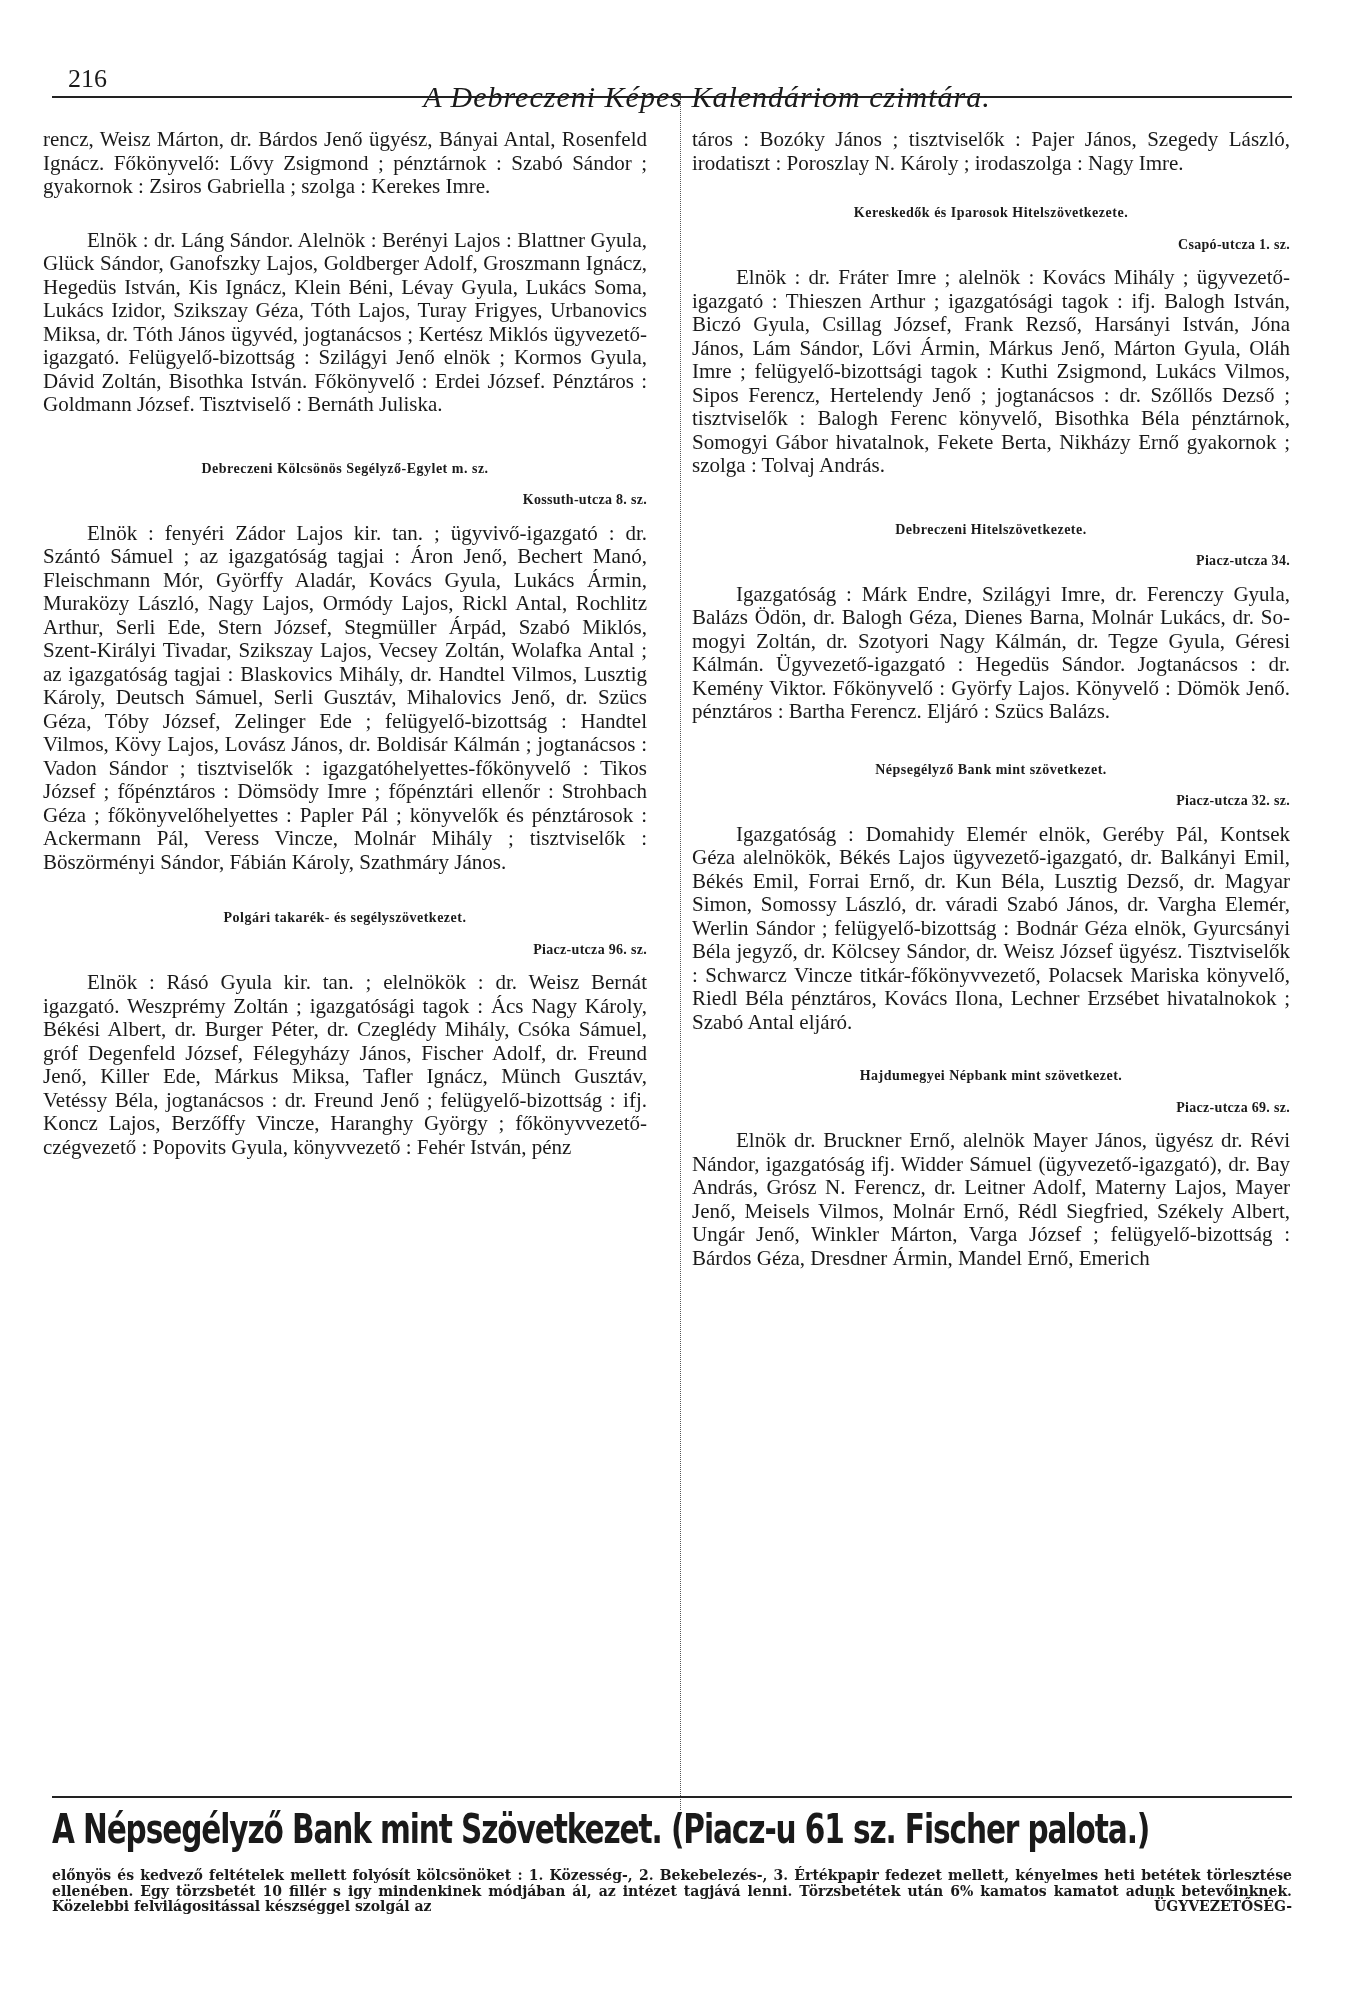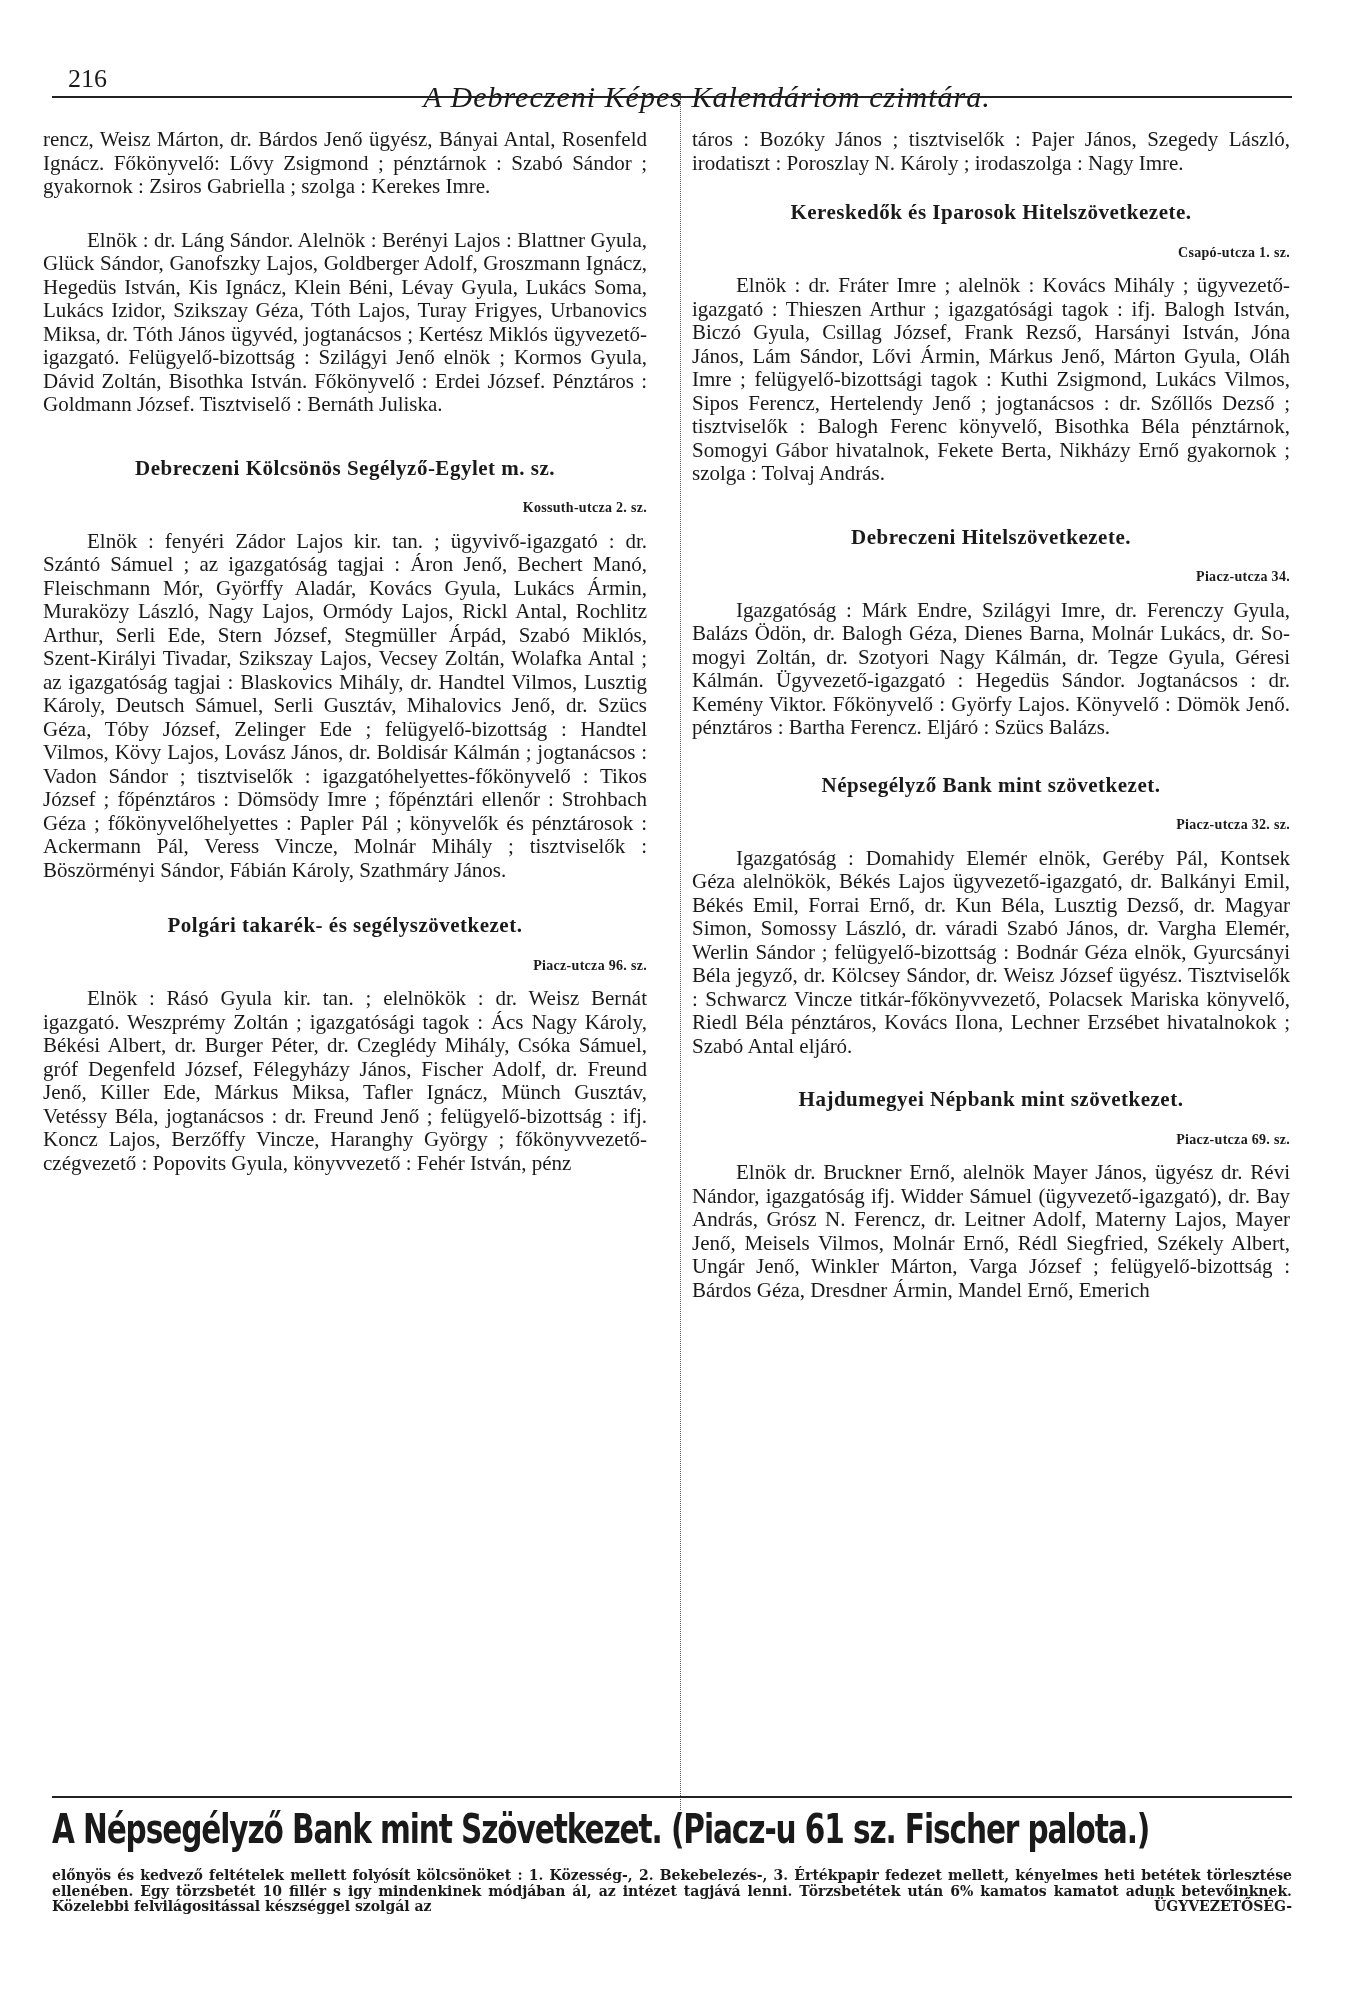--- a/index.html
+++ b/index.html
@@ -31,22 +31,22 @@
     .col-left { left: 43px; }
     .col-right { left: 692px; width: 598px; }
     .col-divider {
       position: absolute; left: 680px; top: 98px; width: 0; height: 1712px;
       border-left: 1px dotted #555;
     }
     .para { margin: 0; text-indent: 0; hyphens: manual; }
     .para.indent { text-indent: 44px; }
     .section { margin-top: 22px; }
     .section-title {
-      text-align: center; font-weight: bold; font-size: 21px; letter-spacing: 0.5px;
-      font-family: "Liberation Serif", serif; margin: 16px;
+      text-align: center; font-weight: bold; font-size: 14px; letter-spacing: 0.5px;
+      font-family: "Liberation Serif", serif; margin: 8px;
     }
     .section-address {
       text-align: right; font-size: 14px; font-weight: bold; margin: 2px 0 10px 0;
       font-family: "Liberation Serif", serif; letter-spacing: 0.3px;
     }
     .bottom-rule {
       position: absolute; left: 52px; top: 1796px; width: 1240px; height: 2px; background: #222;
     }
     .ad-title {
       position: absolute; left: 52px; top: 1806px; width: 1240px;
@@ -74,21 +74,21 @@
 
 <div class="col col-left">
   <p class="para">rencz, Weisz Márton, dr. Bárdos Jenő ügyész, Bányai Antal, Rosenfeld Ignácz. Főkönyvelő: Lővy Zsigmond ; pénztárnok : Szabó Sándor ; gyakornok : Zsiros Gabriella ; szolga : Kere­kes Imre.</p>
 
   <div class="section" style="margin-top:30px;">
     <p class="para indent">Elnök : dr. Láng Sándor. Alelnök : Be­rényi Lajos : Blattner Gyula, Glück Sándor, Ganofszky Lajos, Goldberger Adolf, Grosz­mann Ignácz, Hegedüs István, Kis Ignácz, Klein Béni, Lévay Gyula, Lukács Soma, Lukács Izidor, Szikszay Géza, Tóth Lajos, Turay Frigyes, Urbanovics Miksa, dr. Tóth János ügyvéd, jogtanácsos ; Kertész Miklós ügyvezető-igazgató. Felügyelő-bizottság : Szi­lágyi Jenő elnök ; Kormos Gyula, Dávid Zol­tán, Bisothka István. Főkönyvelő : Erdei József. Pénztáros : Goldmann József. Tiszt­viselő : Bernáth Juliska.</p>
   </div>
 
   <div class="section" style="margin-top:40px;">
     <p class="section-title">Debreczeni Kölcsönös Segélyző-Egylet m. sz.</p>
-    <p class="section-address">Kossuth-utcza 2. sz.</p>
+    <p class="section-address">Kossuth-utcza 8. sz.</p>
     <p class="para indent">Elnök : fenyéri Zádor Lajos kir. tan. ; ügyvivő-igazgató : dr. Szántó Sámuel ; az igazgatóság tagjai : Áron Jenő, Bechert Manó, Fleischmann Mór, Györffy Aladár, Kovács Gyula, Lukács Ármin, Muraközy László, Nagy Lajos, Ormódy Lajos, Rickl Antal, Rochlitz Arthur, Serli Ede, Stern József, Stegmüller Árpád, Szabó Miklós, Szent-Királyi Tivadar, Szikszay Lajos, Vecsey Zol­tán, Wolafka Antal ; az igazgatóság tagjai : Blaskovics Mihály, dr. Handtel Vilmos, Lusz­tig Károly, Deutsch Sámuel, Serli Gusztáv, Mihalovics Jenő, dr. Szücs Géza, Tóby József, Zelinger Ede ; felügyelő-bizottság : Handtel Vilmos, Kövy Lajos, Lovász János, dr. Bol­disár Kálmán ; jogtanácsos : Vadon Sándor ; tisztviselők : igazgatóhelyettes-főkönyvelő : Tikos József ; főpénztáros : Dömsödy Imre ; főpénztári ellenőr : Strohbach Géza ; főköny­velőhelyettes : Papler Pál ; könyvelők és pénz­tárosok : Ackermann Pál, Veress Vincze, Mol­nár Mihály ; tisztviselők : Böszörményi Sán­dor, Fábián Károly, Szathmáry János.</p>
   </div>
 
   <div class="section" style="margin-top:32px;">
     <p class="section-title">Polgári takarék- és segélyszövetkezet.</p>
     <p class="section-address">Piacz-utcza 96. sz.</p>
     <p class="para indent">Elnök : Rásó Gyula kir. tan. ; elelnökök : dr. Weisz Bernát igazgató. Weszprémy Zol­tán ; igazgatósági tagok : Ács Nagy Károly, Békési Albert, dr. Burger Péter, dr. Czeglédy Mihály, Csóka Sámuel, gróf Degenfeld József, Félegyházy János, Fischer Adolf, dr. Freund Jenő, Killer Ede, Márkus Miksa, Tafler Ig­nácz, Münch Gusztáv, Vetéssy Béla, jogtaná­csos : dr. Freund Jenő ; felügyelő-bizottság : ifj. Koncz Lajos, Berzőffy Vincze, Haranghy György ; főkönyvvezető-czégvezető : Popo­vits Gyula, könyvvezető : Fehér István, pénz­</p>
   </div>
 </div>
 

